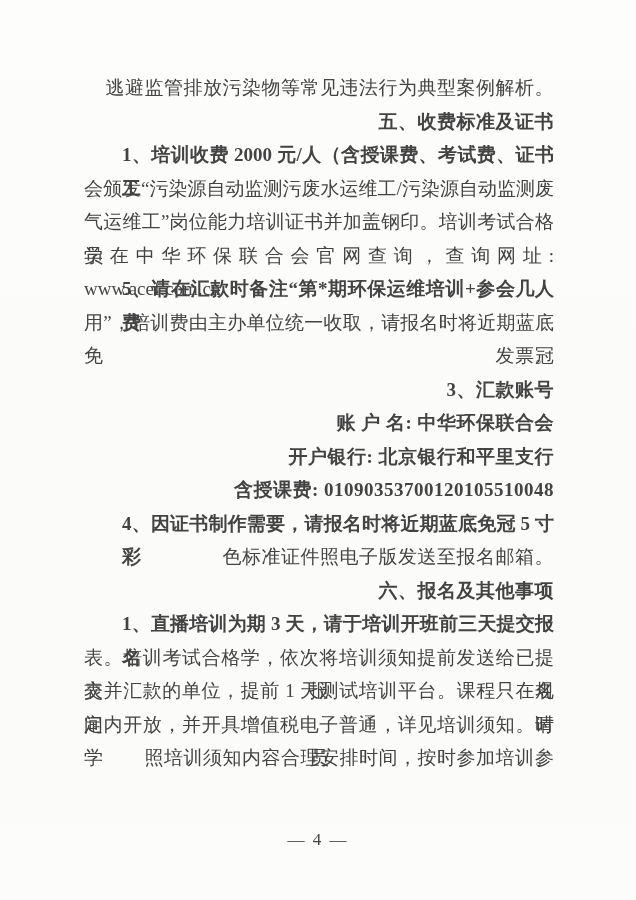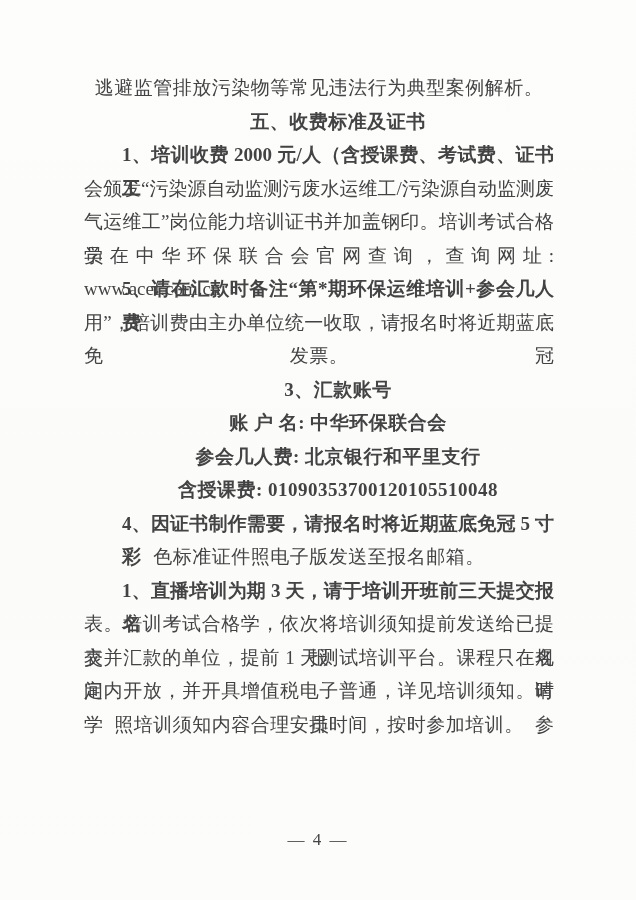--- a/index.html
+++ b/index.html
@@ -22,21 +22,21 @@
     position: absolute;
     left: 84px;
     top: 71px;
     width: 470px;
   }
   .line {
     height: 33.5px;
     line-height: 33.5px;
     font-size: 19px;
     letter-spacing: 0.5px;
-    text-align: center;
+    text-align: right;
     white-space: nowrap;
   }
   .line.justify {
     white-space: normal;
     text-align: justify;
     text-align-last: justify;
     letter-spacing: 0;
   }
   .line.indent {
     padding-left: 38px;
@@ -65,24 +65,25 @@
       <div class="line indent">五、收费标准及证书</div>
       <div class="line indent justify">1、培训收费 2000 元/人（含授课费、考试费、证书工</div>
       <div class="line justify">会颁发“污染源自动监测污废水运维工/污染源自动监测废</div>
       <div class="line justify">气运维工”岗位能力培训证书并加盖钢印。培训考试合格学</div>
       <div class="line justify">员在中华环保联合会官网查询，查询网址: www.acef.com.cn</div>
       <div class="line indent justify">5、请在汇款时备注“第*期环保运维培训+参会几人费</div>
       <div class="line justify">用”，培训费由主办单位统一收取，请报名时将近期蓝底免冠</div>
       <div class="line">发票。</div>
       <div class="line indent">3、汇款账号</div>
       <div class="line indent">账 户 名: 中华环保联合会</div>
-      <div class="line indent">参会几人费: 北京银行和平里支行</div>
+      <div class="line indent">开户银行: 北京银行和平里支行</div>
       <div class="line indent">含授课费: 01090353700120105510048</div>
       <div class="line indent justify">4、因证书制作需要，请报名时将近期蓝底免冠 5 寸彩</div>
       <div class="line">色标准证件照电子版发送至报名邮箱。</div>
+      <div class="line indent">六、报名及其他事项</div>
       <div class="line indent justify">1、直播培训为期 3 天，请于培训开班前三天提交报名</div>
       <div class="line justify">表。培训考试合格学，依次将培训须知提前发送给已提交报名</div>
       <div class="line justify">表并汇款的单位，提前 1 天测试培训平台。课程只在规定时</div>
       <div class="line justify">间内开放，并开具增值税电子普通，详见培训须知。请学员参</div>
       <div class="line">照培训须知内容合理安排时间，按时参加培训。</div>
     </div>
   <div class="footer">— 4 —</div>
 </div>
 
 </body></html>

